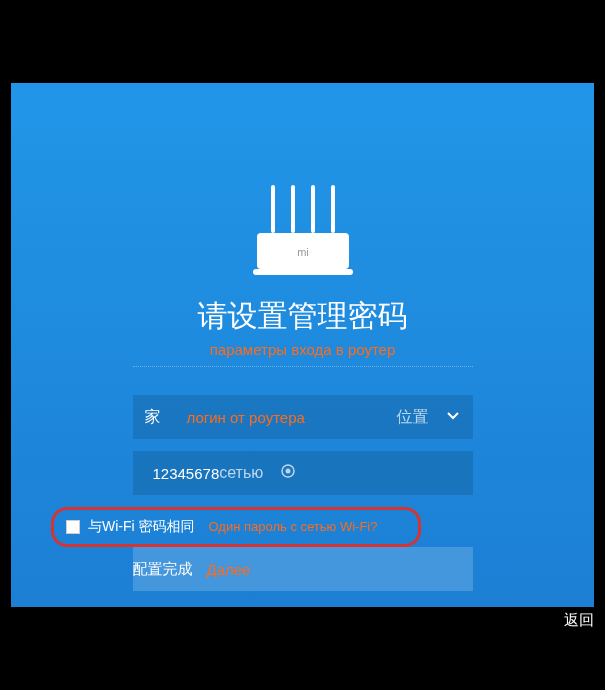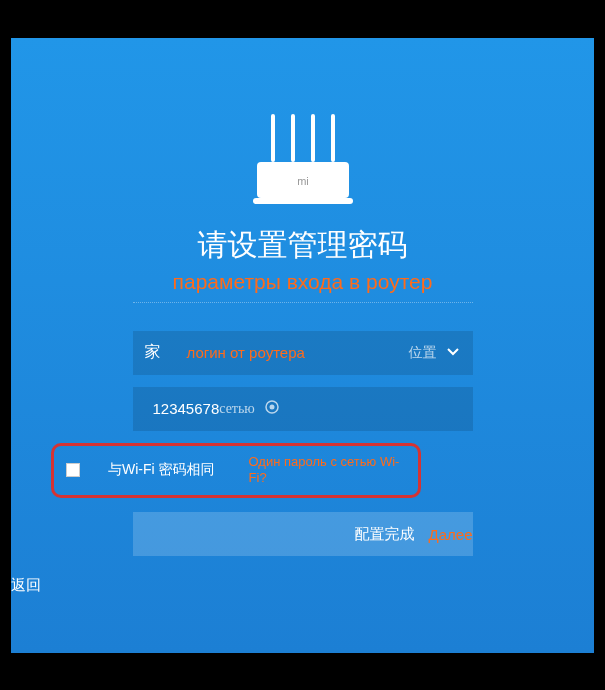--- a/index.html
+++ b/index.html
@@ -11,42 +11,42 @@
       width: 605px;
       height: 690px;
       background: #000;
       display: flex;
       align-items: center;
       justify-content: center;
       font-family: "Microsoft YaHei", Arial, sans-serif;
     }
     .container {
       width: 583px;
-      height: 615px;
+      height: 524px;
       background: #1976d2;
       background: linear-gradient(180deg, #2196e8 0%, #1c7fd4 100%);
       position: relative;
-      padding-top: 74px;
+      padding-top: 100px;
     }
     .router-icon {
       display: flex;
       justify-content: center;
       margin-bottom: 18px;
     }
     .title {
       text-align: center;
       color: #fff;
       font-size: 30px;
       font-weight: normal;
       margin-bottom: 4px;
     }
     .subtitle {
       text-align: center;
       color: #ff6b1a;
-      font-size: 21px;
+      font-size: 15px;
       margin-bottom: 8px;
     }
     .divider {
       width: 340px;
       margin: 0 auto 28px;
       border-bottom: 1px dotted rgba(255,255,255,0.35);
     }
     .form {
       width: 340px;
       margin: 0 auto;
@@ -73,44 +73,41 @@
       margin-left: 8px;
     }
     .annotation-orange {
       color: #ff6b1a;
       font-size: 15px;
       margin-left: 16px;
       flex: 1;
     }
     .right-label {
       color: rgba(255,255,255,0.7);
-      font-size: 14px;
-      margin-right: 8px;
-      flex-shrink: 0;
-      font-family: Liberation Serif, serif;
+      font-size: 16px;
+      margin-right: 16px;
+      flex-shrink: 0;
     }
     .chevron-down {
       color: #fff;
       flex-shrink: 0;
     }
     .eye-icon {
       color: rgba(255,255,255,0.7);
       flex-shrink: 0;
     }
     .checkbox-row {
       display: flex;
       align-items: center;
       padding: 8px 12px;
-      margin-bottom: 14px;
       position: relative;
       border: 3px solid #d63333;
-      border-radius: 10px;
+      border-radius: 16px;
       margin-left: 40px;
       width: 370px;
-      gap: 20px;
     }
     .checkbox {
       width: 14px;
       height: 14px;
       background: #fff;
       border: 1px solid #ccc;
       margin-right: 8px;
       flex-shrink: 0;
     }
     .checkbox-label {
@@ -125,35 +122,35 @@
       text-align: left;
       line-height: 1.3;
     }
     .submit-btn {
       width: 340px;
       height: 44px;
       background: rgba(255,255,255,0.18);
       border: none;
       display: flex;
       align-items: center;
-      justify-content: flex-end;
+      justify-content: flex-start;
       margin: 0 auto 20px;
       cursor: pointer;
     }
     .submit-label {
       color: #fff;
       font-size: 15px;
     }
     .submit-annotation {
       color: #ff6b1a;
       font-size: 15px;
       margin-left: 14px;
     }
     .back-link {
-      text-align: left;
+      text-align: right;
       color: #fff;
       font-size: 15px;
       cursor: pointer;
     }
   </style>
 </head>
 <body>
 
 <div class="container">
 

